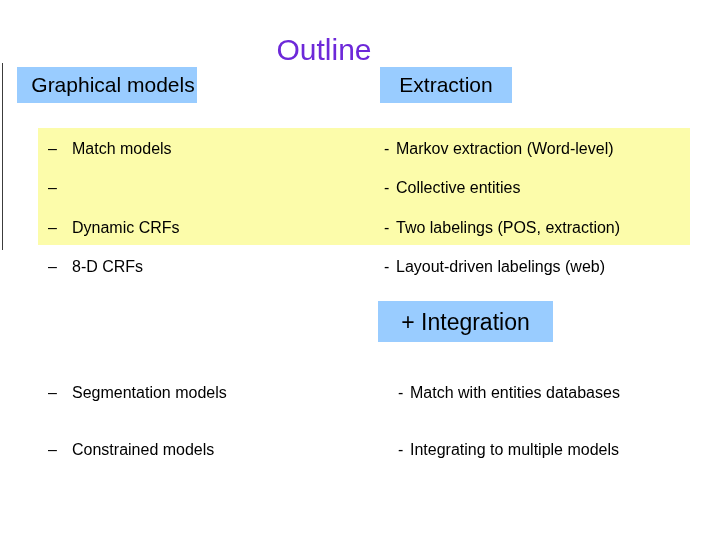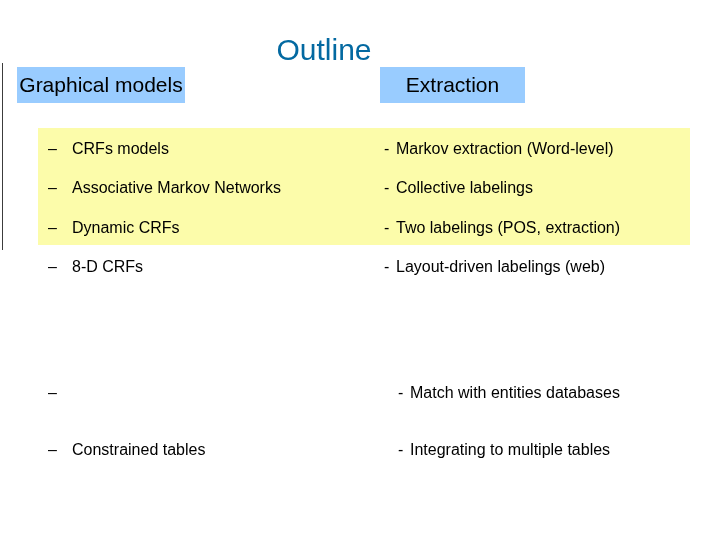--- a/index.html
+++ b/index.html
@@ -25,43 +25,43 @@
     background: #3c3c3c;
   }
   .slide-title {
     position: absolute;
     left: 0;
     top: 33px;
     width: 648px;
     text-align: center;
     font-size: 30px;
     line-height: 34px;
-    color: #0369a1;
+    color: #6d28d9;
     letter-spacing: 0px;
   }
   .yellow-block {
     position: absolute;
     left: 38px;
     top: 128px;
     width: 652px;
     height: 117px;
     background: #FCFCAA;
   }
   .header-box {
     position: absolute;
     background: #99CCFF;
     display: flex;
     align-items: center;
     justify-content: center;
     font-size: 21px;
     line-height: 24px;
     color: #000000;
   }
-  .header-left   { left: 17px;  top: 67px;  width: 168px; height: 36px; }
-  .header-right  { left: 380px; top: 67px;  width: 145px; height: 36px; }
+  .header-left   { left: 17px;  top: 67px;  width: 168px; height: 36px; padding-left: 12px; }
+  .header-right  { left: 380px; top: 67px;  width: 132px; height: 36px; }
   .header-integration {
     left: 378px; top: 301px; width: 175px; height: 41px;
     font-size: 23px;
   }
   .item {
     position: absolute;
     font-size: 16px;
     line-height: 20px;
     white-space: nowrap;
     display: flex;
@@ -95,37 +95,39 @@
   <div class="yellow-block"></div>
 
   <div class="header-box header-left">
     <span>Graphical models</span>
   </div>
 
   <div class="header-box header-right">
     <span>Extraction</span>
   </div>
 
+  <div class="header-box header-integration">
+    <span>+ Integration</span>
+  </div>
 
   <div class="item col-left row-1">
     <span class="dash">–</span>
-    <span>CRFs models</span>
+    <span>Match models</span>
   </div>
   <div class="item col-right row-1">
     <span class="dash">-</span>
     <span>Markov extraction (Word-level)</span>
   </div>
 
   <div class="item col-left row-2">
     <span class="dash">–</span>
-    <span>Associative Markov Networks</span>
   </div>
   <div class="item col-right row-2">
     <span class="dash">-</span>
-    <span>Collective labelings</span>
+    <span>Collective entities</span>
   </div>
 
   <div class="item col-left row-3">
     <span class="dash">–</span>
     <span>Dynamic CRFs</span>
   </div>
   <div class="item col-right row-3">
     <span class="dash">-</span>
     <span>Two labelings (POS, extraction)</span>
   </div>
@@ -134,28 +136,29 @@
     <span class="dash">–</span>
     <span>8-D CRFs</span>
   </div>
   <div class="item col-right row-4">
     <span class="dash">-</span>
     <span>Layout-driven labelings (web)</span>
   </div>
 
   <div class="item col-left row-5">
     <span class="dash">–</span>
+    <span>Segmentation models</span>
   </div>
   <div class="item col-right-lower row-5">
     <span class="dash">-</span>
     <span>Match with entities databases</span>
   </div>
 
   <div class="item col-left row-6">
     <span class="dash">–</span>
-    <span>Constrained tables</span>
+    <span>Constrained models</span>
   </div>
   <div class="item col-right-lower row-6">
     <span class="dash">-</span>
-    <span>Integrating to multiple tables</span>
+    <span>Integrating to multiple models</span>
   </div>
 
 </div>
 
 </body></html>

